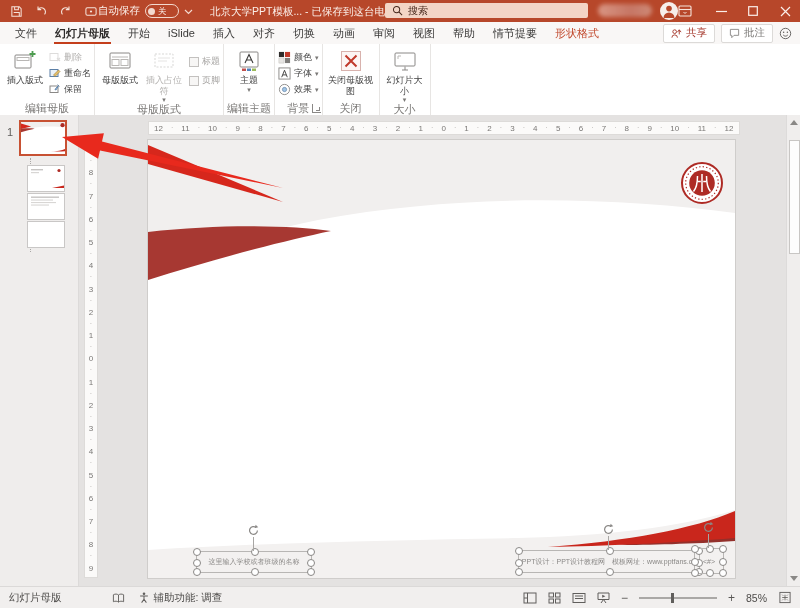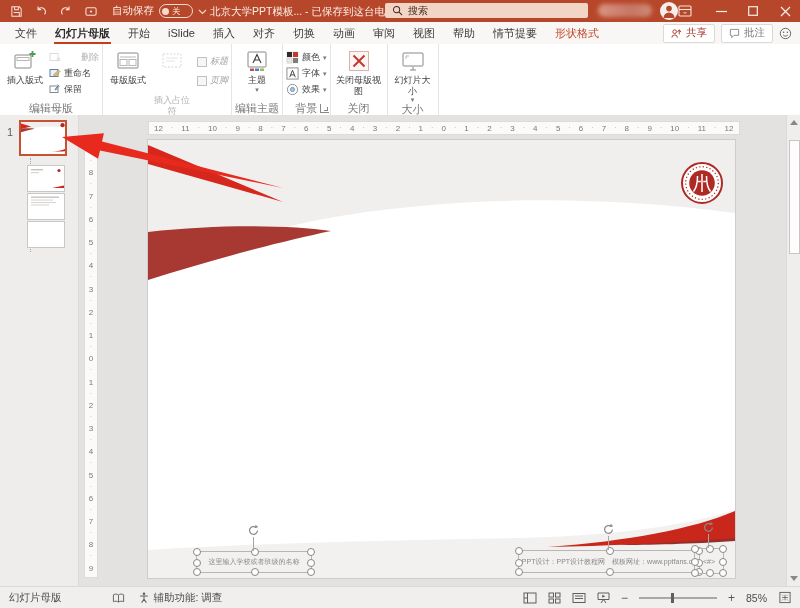--- a/index.html
+++ b/index.html
@@ -5,21 +5,21 @@
   html,body{margin:0;padding:0;background:#fff;}
   .screen{position:relative;width:800px;height:608px;overflow:hidden;
     font-family:"Liberation Sans","DejaVu Sans",sans-serif;background:#E4E2E1;}
   .abs{position:absolute;}
   svg{display:block;}
 
   
   .titlebar{position:absolute;left:0;top:0;width:800px;height:22px;background:#B7472A;
     display:flex;align-items:center;color:#FBEFE9;font-size:10.5px;}
   .qat{display:flex;align-items:center;gap:11px;margin-left:10px;}
-  .autosave{display:flex;align-items:center;gap:5px;margin-left:14px;}
+  .autosave{display:flex;align-items:center;gap:5px;margin-left:0;}
   .pill{width:28px;height:12px;border:1px solid #F3D9CE;border-radius:7px;display:flex;align-items:center;padding:0 2px;gap:3px;}
   .pill .knob{width:7px;height:7px;border-radius:50%;background:#F3D9CE;}
   .pill .state{font-size:8.5px;color:#FBEFE9;line-height:1;}
   .tb-title{position:absolute;left:210px;top:0;height:22px;line-height:22px;white-space:nowrap;}
   .searchbox{position:absolute;left:385px;top:3px;width:196px;height:15px;background:#F3D5C6;border-radius:2px;
     display:flex;align-items:center;gap:5px;padding-left:7px;color:#45261A;font-size:10px;}
   .blur-name{position:absolute;left:598px;top:4px;width:54px;height:13px;border-radius:7px;
     background:linear-gradient(90deg,#DFA393,#C97F6F 60%,#D29584);filter:blur(2px);opacity:.85;}
   .avatar{position:absolute;left:660px;top:2px;width:18px;height:18px;border-radius:50%;background:#F6EEEA;overflow:hidden;}
   .winbtn{position:absolute;top:0;height:22px;width:30px;display:flex;align-items:center;justify-content:center;}
@@ -40,23 +40,23 @@
   
   .ribbon{position:absolute;left:0;top:44px;width:800px;height:71px;background:#fff;border-bottom:1px solid #D8D6D5;display:flex;}
   .rgroup{border-right:1px solid #E7E5E3;display:flex;flex-direction:column;padding:2px 3px 0 3px;}
   .gbody{display:flex;flex:1;align-items:flex-start;}
   .glabel{height:13px;font-size:11px;color:#7A7876;text-align:center;line-height:13px;position:relative;}
   .rbig{width:44px;display:flex;flex-direction:column;align-items:center;text-align:center;
     font-size:9px;color:#444;line-height:10.5px;padding-top:3px;}
   .rbig .ictop{margin-bottom:2px;}
   .rcol{display:flex;flex-direction:column;justify-content:flex-start;padding-top:3px;}
   .rsmall{display:flex;align-items:center;font-size:9px;color:#444;height:16px;gap:3px;white-space:nowrap;}
-  .rcheck{display:flex;align-items:center;gap:3px;font-size:9px;color:#A6A4A2;height:15px;white-space:nowrap;font-style:italic;}
+  .rcheck{display:flex;align-items:center;gap:3px;font-size:9px;color:#A6A4A2;height:15px;white-space:nowrap;}
   .cbox{width:8px;height:8px;border:1px solid #C3C1BF;background:#F7F6F5;display:inline-block;}
-  .dis{color:#B5B3B1 !important;gap:20px;}
+  .dis{color:#B5B3B1 !important;}
   .dis svg{opacity:.55;}
   .darr{font-size:7px;color:#7A7876;line-height:1;}
   .launcher{position:absolute;right:1px;bottom:2px;width:8px;height:8px;border-left:1px solid #8A8886;border-bottom:1px solid #8A8886;}
   .launcher::after{content:"";position:absolute;right:1px;bottom:1px;width:3px;height:3px;border-right:1px solid #8A8886;border-bottom:1px solid #8A8886;}
 
   
   .main-bg{position:absolute;left:0;top:115px;width:800px;height:471px;background:#E4E2E1;}
   .thumbpanel{position:absolute;left:0;top:115px;width:78px;height:471px;background:#EFEDEC;border-right:1px solid #DCDAD9;}
   .slide-no{position:absolute;left:7px;top:126px;font-size:11px;color:#5F5D5B;}
   .thumb{position:absolute;background:#fff;box-shadow:0 0 0 1px #C9C7C6;}

